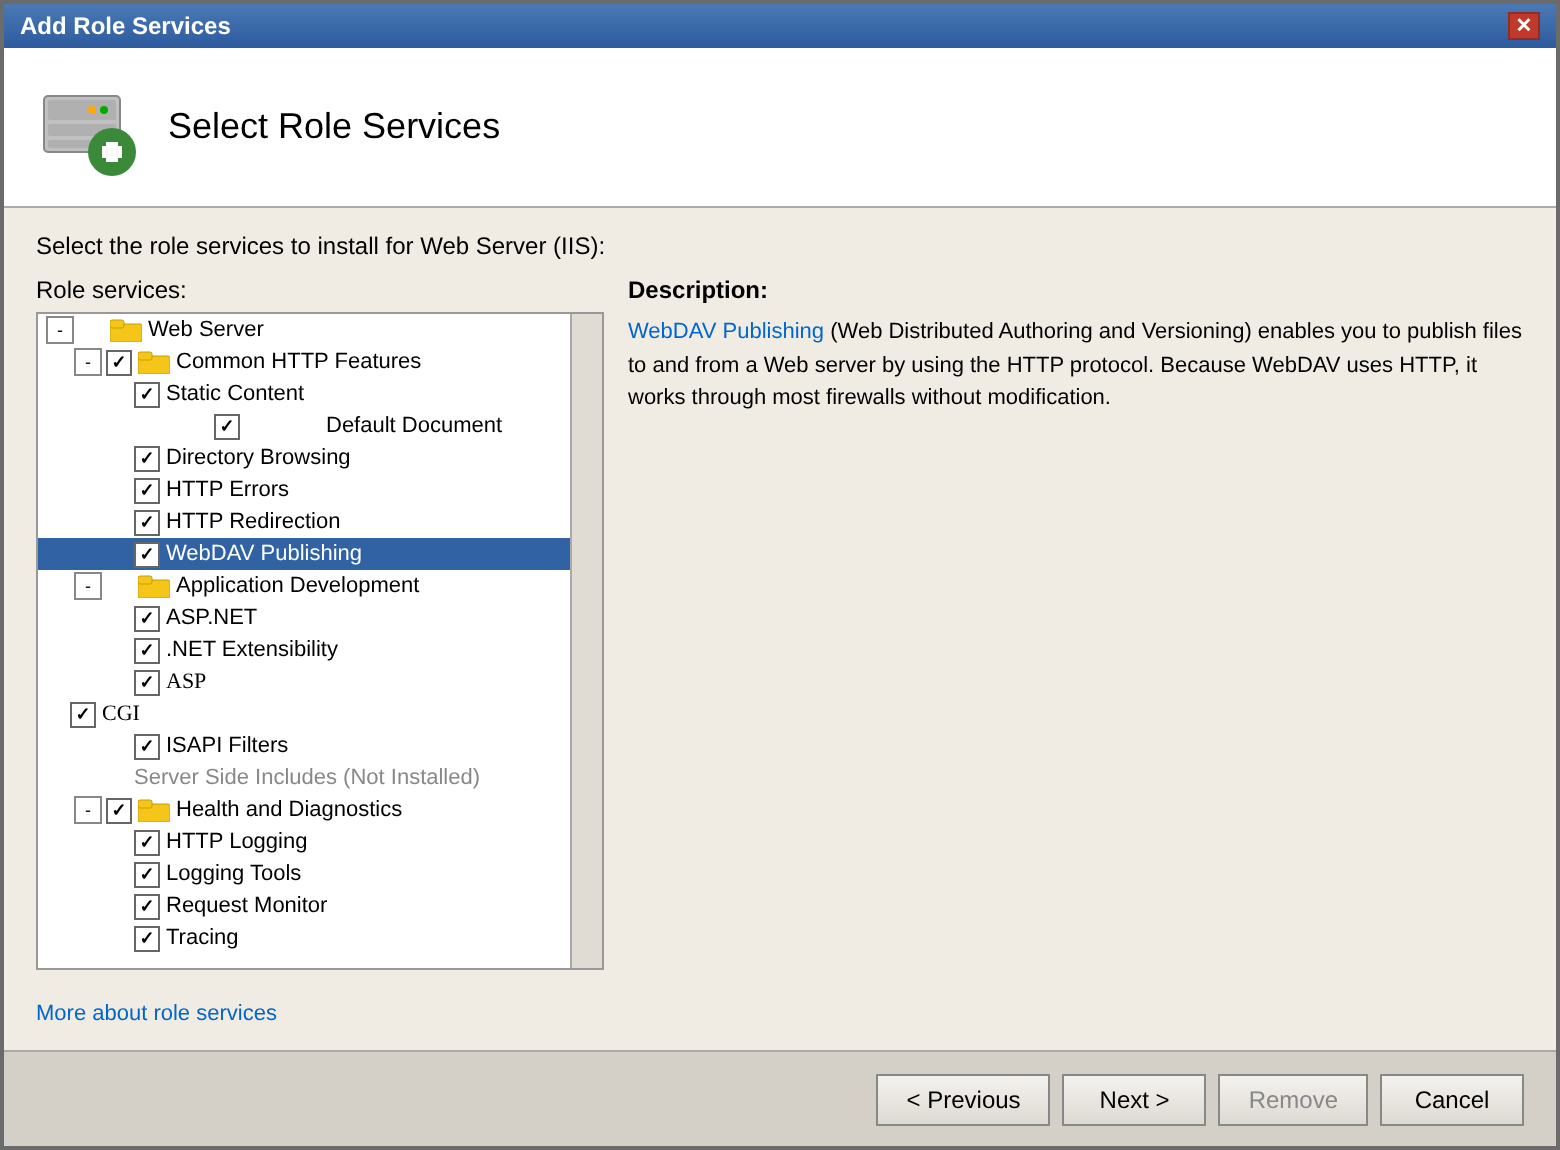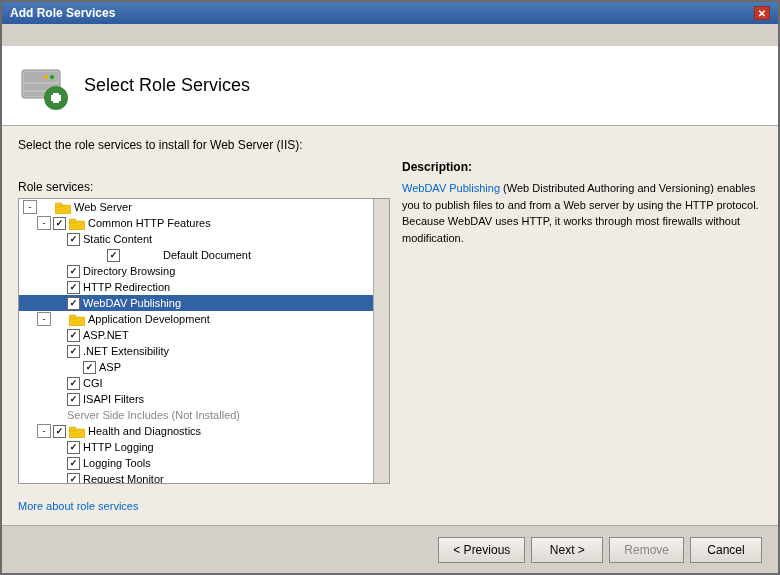--- a/index.html
+++ b/index.html
@@ -50,21 +50,20 @@
     }
     .header {
       background: white;
       padding: 10px 16px;
       display: flex;
       align-items: center;
       gap: 14px;
       border-bottom: 1px solid #aaa;
       flex-shrink: 0;
       height: 80px;
-      margin-top: 22px;
     }
     .header-icon {
       width: 52px;
       height: 52px;
       flex-shrink: 0;
       display: flex;
       align-items: center;
       justify-content: center;
     }
     .header-title {
@@ -109,25 +108,24 @@
       margin-bottom: 8px;
       color: #000;
     }
     .content-body {
       display: flex;
       flex: 1;
       gap: 12px;
       overflow: hidden;
     }
     .tree-container {
-      width: 372px;
+      width: 284px;
       flex-shrink: 0;
       display: flex;
       flex-direction: column;
-      margin-top: 20px;
     }
     .tree-label {
       font-size: 12px;
       margin-bottom: 4px;
       color: #000;
     }
     .tree-box {
       flex: 1;
       border: 1px solid #999;
       background: white;
@@ -329,20 +327,25 @@
                 <span class="item-text">Default Document</span>
               </div>
               <div class="tree-item" style="padding-left: 32px;">
                 <span class="tree-spacer"></span>
                 <span class="checkbox checked"></span>
                 <span class="item-text">Directory Browsing</span>
               </div>
               <div class="tree-item" style="padding-left: 32px;">
                 <span class="tree-spacer"></span>
                 <span class="checkbox checked"></span>
+                <span class="item-text">HTTP Errors</span>
+              </div>
+              <div class="tree-item" style="padding-left: 32px;">
+                <span class="tree-spacer"></span>
+                <span class="checkbox checked"></span>
                 <span class="item-text">HTTP Redirection</span>
               </div>
               <div class="tree-item selected" style="padding-left: 32px;">
                 <span class="tree-spacer"></span>
                 <span class="checkbox checked"></span>
                 <span class="item-text" style="color: white;">WebDAV Publishing</span>
               </div>
               <div class="tree-item" style="padding-left: 18px;">
                 <span class="tree-expander">-</span>
                 <span class="tree-spacer"></span>
@@ -355,26 +358,26 @@
               <div class="tree-item" style="padding-left: 32px;">
                 <span class="tree-spacer"></span>
                 <span class="checkbox checked"></span>
                 <span class="item-text">ASP.NET</span>
               </div>
               <div class="tree-item" style="padding-left: 32px;">
                 <span class="tree-spacer"></span>
                 <span class="checkbox checked"></span>
                 <span class="item-text">.NET Extensibility</span>
               </div>
-              <div class="tree-item" style="padding-left: 48px;">
+              <div class="tree-item" style="padding-left: 32px; font-family: Liberation Serif, serif;">
                 <span class="tree-spacer"></span>
                 <span class="checkbox checked"></span>
                 <span class="item-text">ASP</span>
               </div>
-              <div class="tree-item" style="padding-left: 32px;">
+              <div class="tree-item" style=" font-family: Liberation Serif, serif;">
                 <span class="tree-spacer"></span>
                 <span class="checkbox checked"></span>
                 <span class="item-text">CGI</span>
               </div>
               <div class="tree-item" style="padding-left: 32px;">
                 <span class="tree-spacer"></span>
                 <span class="checkbox checked"></span>
                 <span class="item-text">ISAPI Filters</span>
               </div>
               <div class="tree-item" style="padding-left: 32px;">

